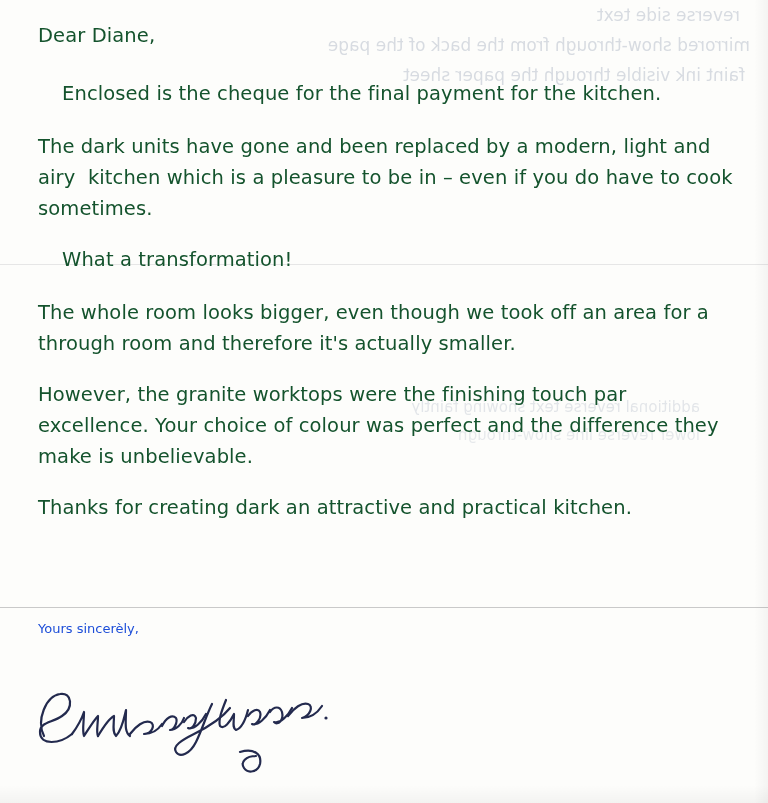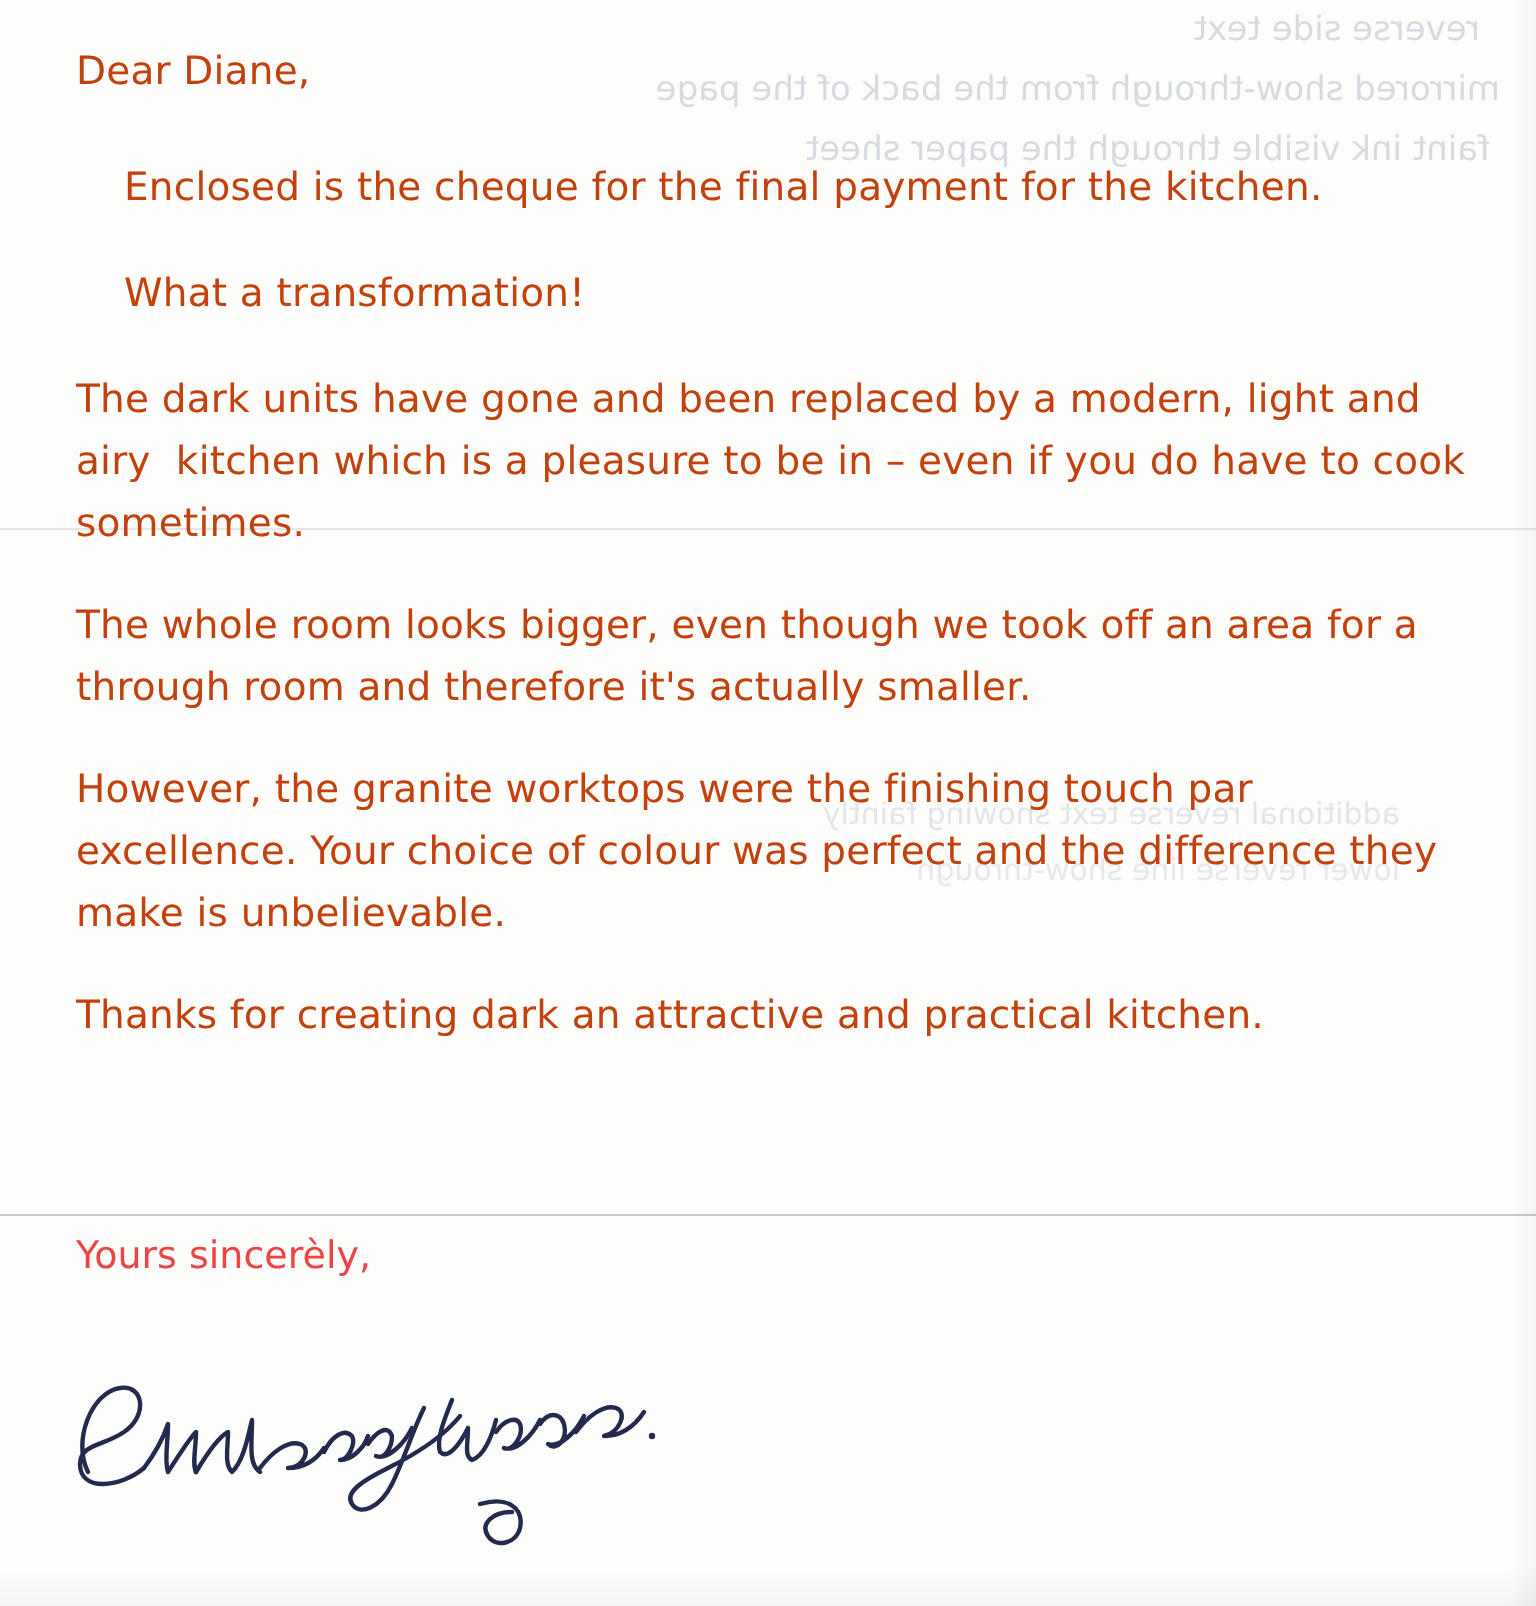--- a/index.html
+++ b/index.html
@@ -54,40 +54,40 @@
     pointer-events: none;
   }
   .fold-top    { top: 264px; background: #e6e6e6; }
   .fold-bottom { top: 607px; background: #c9c9c9; }
 
   .letter {
     position: absolute;
     left: 38px;
     top: 20px;
     width: 700px;
-    color: #c2410c;
+    color: #14532d;
     font-family: "DejaVu Sans", sans-serif;
     font-size: 19.5px;
     line-height: 31px;
     letter-spacing: 0.1px;
   }
 
   .para {
     margin: 0 0 20px 0;
     white-space: pre-wrap;
   }
   .para.salutation { margin-bottom: 27px; }
   .para.tight { margin-bottom: 22px; margin-left: 24px; }
 
   .closing {
     position: absolute;
     left: 38px;
     top: 613px;
-    color: #ef4444;
-    font-size: 19px;
+    color: #1d4ed8;
+    font-size: 13px;
     line-height: 31px;
     font-family: "DejaVu Sans", sans-serif;
   }
 
   .signature-area {
     position: absolute;
     left: 26px;
     top: 660px;
     width: 320px;
     height: 120px;
@@ -128,22 +128,22 @@
   <div class="bleed-through bleed-3">faint ink visible through the paper sheet</div>
   <div class="bleed-through bleed-4">additional reverse text showing faintly</div>
   <div class="bleed-through bleed-5">lower reverse line show-through</div>
 
   <div class="fold fold-top"></div>
   <div class="fold fold-bottom"></div>
 
   <div class="letter">
     <p class="para salutation">Dear Diane,</p>
     <p class="para tight">Enclosed is the cheque for the final payment for the kitchen.</p>
+    <p class="para">The dark units have gone and been replaced by a modern, light and airy  kitchen which is a pleasure to be in – even if you do have to cook sometimes.</p>
     <p class="para tight">What a transformation!</p>
-    <p class="para">The dark units have gone and been replaced by a modern, light and airy  kitchen which is a pleasure to be in – even if you do have to cook sometimes.</p>
     <p class="para">The whole room looks bigger, even though we took off an area for a through room and therefore it's actually smaller.</p>
     <p class="para">However, the granite worktops were the finishing touch par excellence. Your choice of colour was perfect and the difference they make is unbelievable.</p>
     <p class="para">Thanks for creating dark an attractive and practical kitchen.</p>
   </div>
 
   <div class="closing">Yours sincerèly,</div>
 
   <div class="signature-area">
     <svg class="signature-svg" width="320" height="120" viewBox="0 0 320 120">
       <g fill="none" stroke="#232a4e" stroke-width="2.2" stroke-linecap="round" stroke-linejoin="round">

